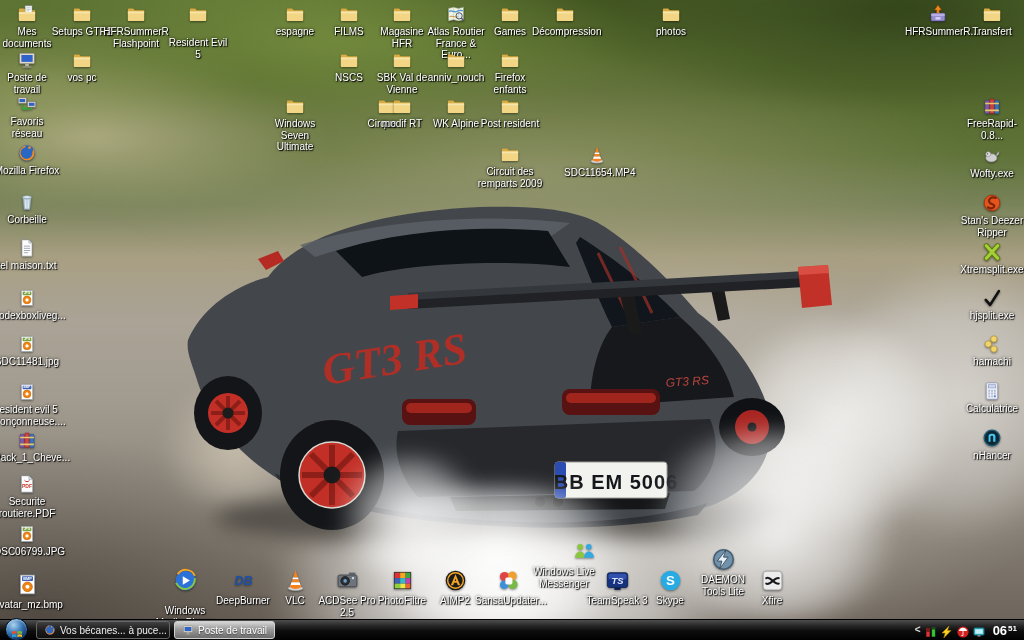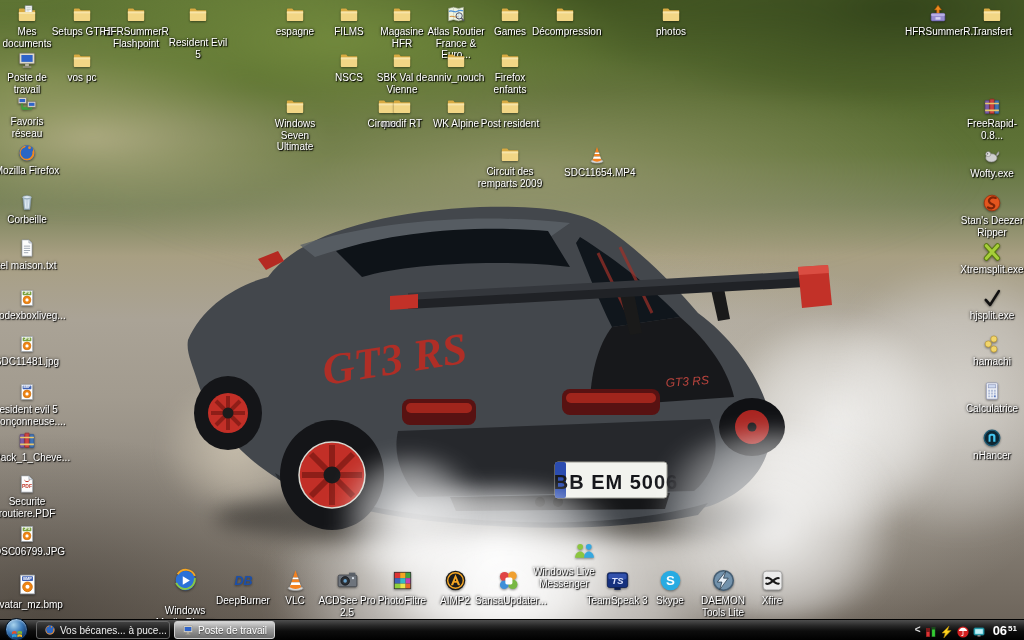--- a/index.html
+++ b/index.html
@@ -604,21 +604,21 @@
           </svg></span>
         <span class="dlabel">TeamSpeak 3</span>
       </div>
       <div class="dicon big" style="left: 636px; top: 568px;">
         <span class="glyph"><svg viewBox="0 0 32 32" width="100%" height="100%">
             <circle cx="16" cy="16" r="12.5" fill="#28abe2"></circle>
             <text x="16" y="22" text-anchor="middle" font-size="17" font-weight="bold" fill="#fff" font-family="Liberation Sans, sans-serif">S</text>
           </svg></span>
         <span class="dlabel">Skype</span>
       </div>
-      <div class="dicon big" style="left: 689px; top: 568px;">
+      <div class="dicon big" style="left: 689px; top: 547px;">
         <span class="glyph"><svg viewBox="0 0 32 32" width="100%" height="100%">
             <circle cx="16" cy="16" r="12.5" fill="#7292ac" stroke="#465f74" stroke-width="2"></circle>
             <path d="M19 4L8 18h6l-3 10L22 13h-6z" fill="#e8f0f8" stroke="#2a3c4c" stroke-width="1"></path>
           </svg></span>
         <span class="dlabel">DAEMON Tools Lite</span>
       </div>
       <div class="dicon big" style="left: 738px; top: 568px;">
         <span class="glyph"><svg viewBox="0 0 32 32" width="100%" height="100%">
             <rect x="4" y="4" width="24" height="24" rx="4" fill="#ececec" stroke="#9a9a9a"></rect>
             <path d="M8 20c5 3 11-9 16-7M8 13c5-3 11 9 16 7" stroke="#1a1a1a" stroke-width="2.6" fill="none" stroke-linecap="round"></path>

